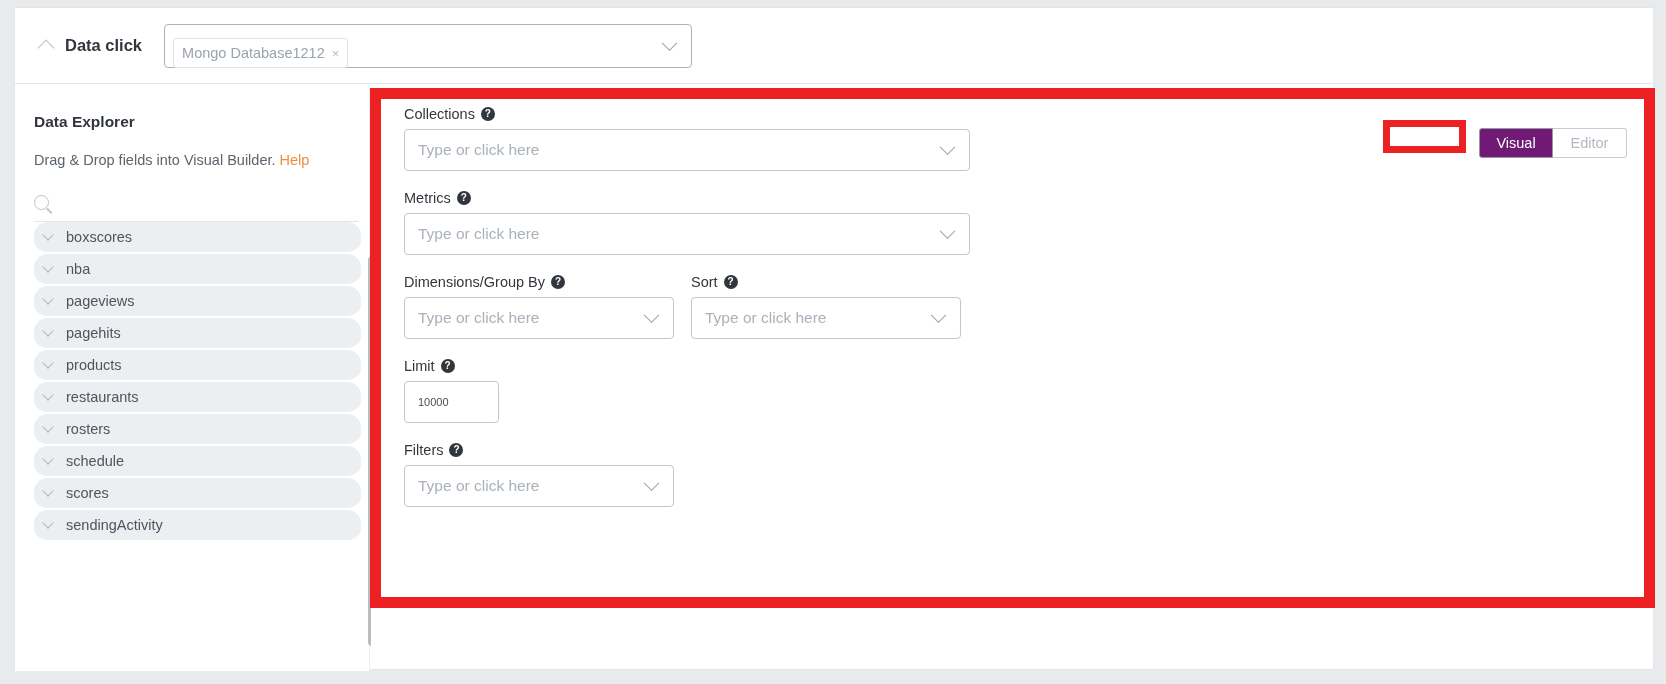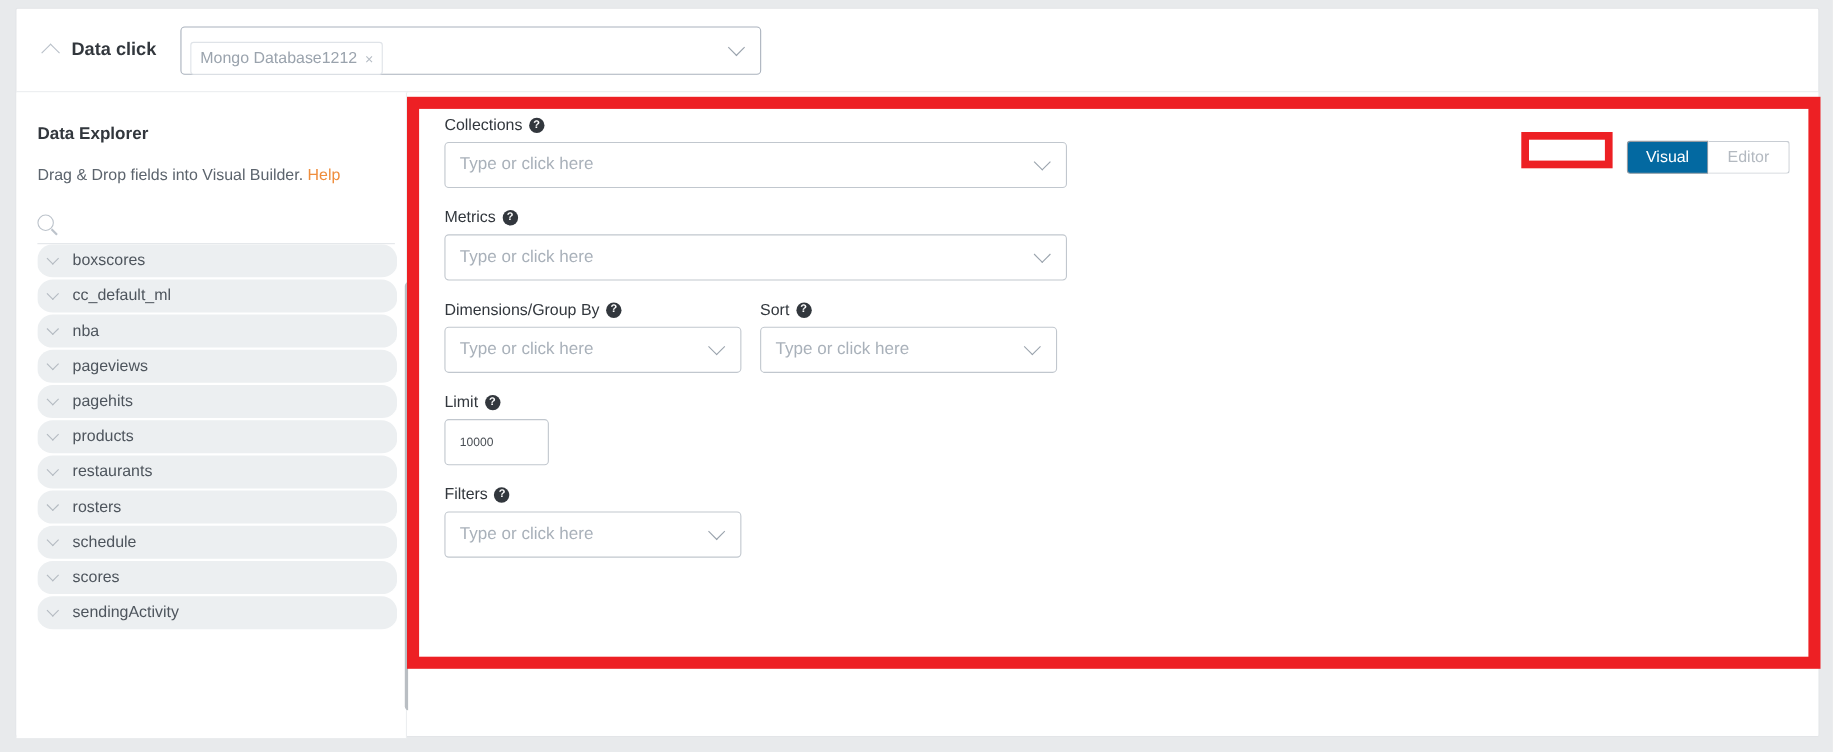--- a/index.html
+++ b/index.html
@@ -217,21 +217,21 @@
     display: flex;
     align-items: center;
     justify-content: center;
     font-size: 14.5px;
     border: 1px solid #c8cdd3;
     cursor: pointer;
     background: #fff;
     color: #b3b9c0;
   }
   .mode-btn.active {
-    background: #0369a1;
+    background: #701a75;
     color: #ffffff;
     border-color: #919aa3;
   }
   .mode-btn:first-child { border-radius: 3px 0 0 3px; }
   .mode-btn:last-child  { border-radius: 0 3px 3px 0; border-left: 0; }
 
   .form {
     position: absolute;
     left: 33px; top: 22px;
   }
@@ -327,24 +327,20 @@
       </div>
 
       <div class="search-row">
         <span class="mag"></span>
       </div>
 
       <div class="coll-list">
         <div class="coll-item">
           <span class="chev-down-sm"></span>
           <span class="coll-name">boxscores</span>
-        </div>
-        <div class="coll-item">
-          <span class="chev-down-sm"></span>
-          <span class="coll-name">cc_default_ml</span>
         </div>
         <div class="coll-item">
           <span class="chev-down-sm"></span>
           <span class="coll-name">nba</span>
         </div>
         <div class="coll-item">
           <span class="chev-down-sm"></span>
           <span class="coll-name">pageviews</span>
         </div>
         <div class="coll-item">

